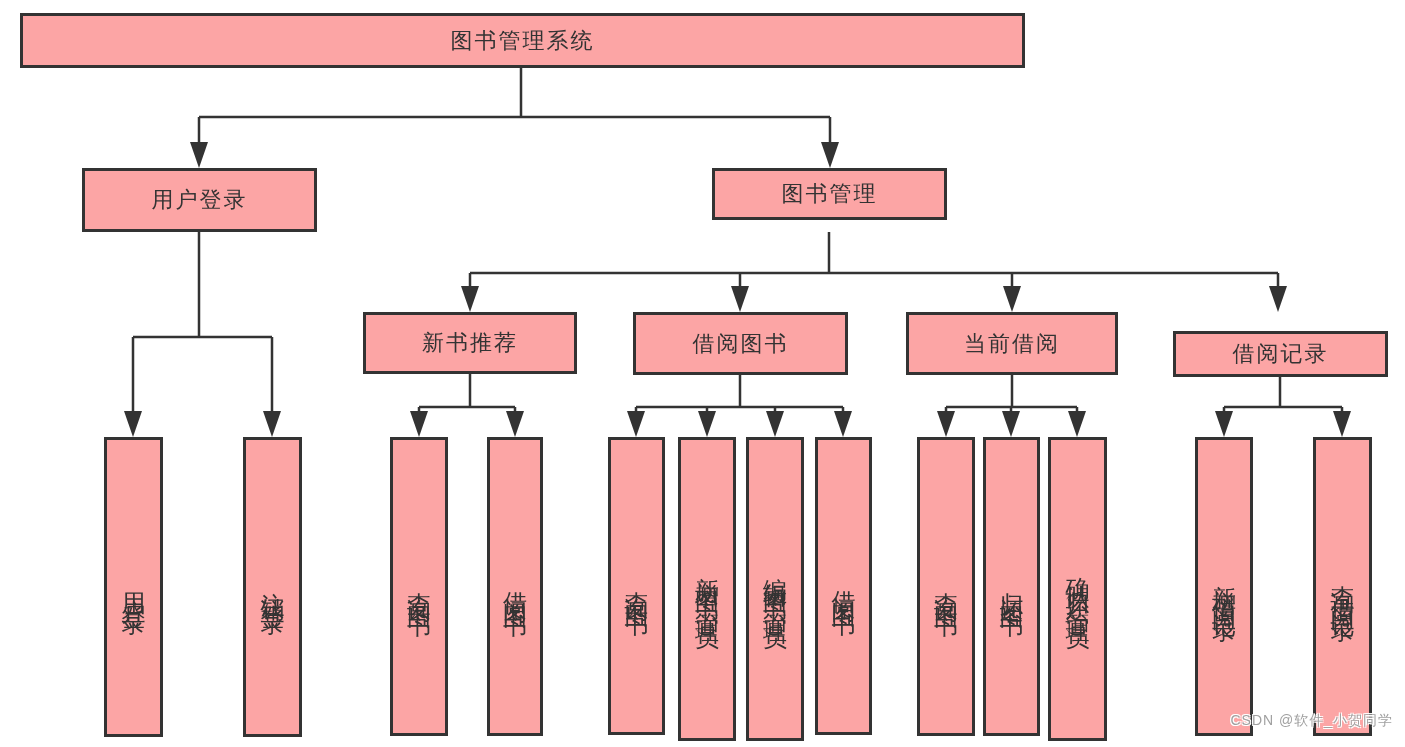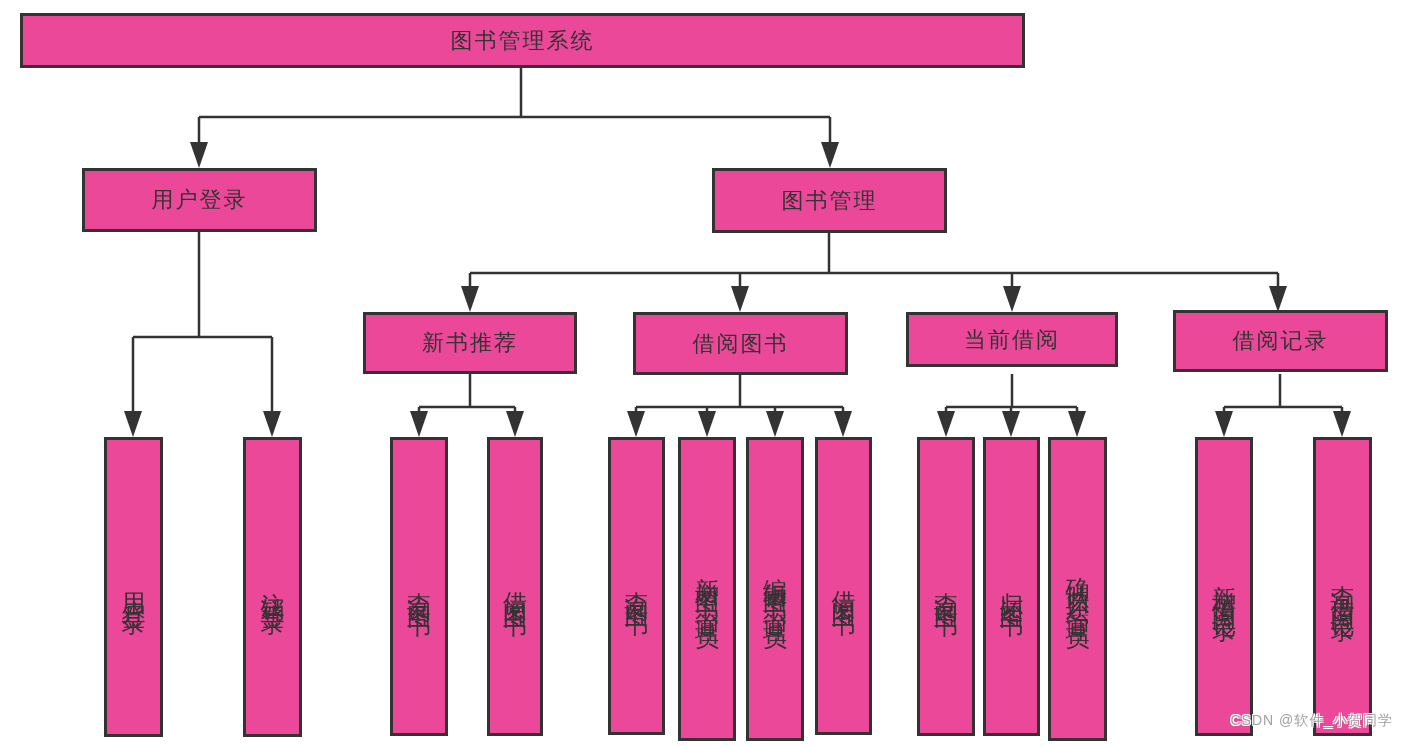--- a/index.html
+++ b/index.html
@@ -4,21 +4,21 @@
 <style>
   html,body{margin:0;padding:0;background:#ffffff;}
   body{
     width:1405px;height:747px;position:relative;overflow:hidden;
     font-family:"Liberation Sans","DejaVu Sans",sans-serif;
     color:#333333;
   }
   .canvas{position:absolute;inset:0;width:1405px;height:747px;}
   svg.connectors{position:absolute;left:0;top:0;z-index:1;pointer-events:none;}
   .node{
-    position:absolute;box-sizing:border-box;background:#ec4899;
+    position:absolute;box-sizing:border-box;background:#fca5a5;
     border:3px solid #333333;display:flex;align-items:center;justify-content:center;
     z-index:2;
   }
   .hbox .label{
     font-size:22px;letter-spacing:2px;white-space:nowrap;color:#333333;
   }
   .vbox .vtext{
     writing-mode:vertical-rl;text-orientation:mixed;
     font-size:24px;letter-spacing:7px;line-height:1;color:#333333;
     white-space:nowrap;
@@ -88,34 +88,34 @@
     </g>
   </svg>
 
   <div class="node hbox" style="left:20px;top:13px;width:1005px;height:55px">
     <span class="label">图书管理系统</span>
   </div>
 
   <div class="node hbox" style="left:82px;top:168px;width:235px;height:64px">
     <span class="label">用户登录</span>
   </div>
-  <div class="node hbox" style="left:712px;top:168px;width:235px;height:65px">
+  <div class="node hbox" style="left:712px;top:168px;width:235px;height:52px">
     <span class="label">图书管理</span>
   </div>
 
   <div class="node hbox" style="left:363px;top:312px;width:214px;height:62px">
     <span class="label">新书推荐</span>
   </div>
   <div class="node hbox" style="left:633px;top:312px;width:215px;height:63px">
     <span class="label">借阅图书</span>
   </div>
-  <div class="node hbox" style="left:906px;top:312px;width:212px;height:55px">
+  <div class="node hbox" style="left:906px;top:312px;width:212px;height:63px">
     <span class="label">当前借阅</span>
   </div>
-  <div class="node hbox" style="left:1173px;top:310px;width:215px;height:62px">
+  <div class="node hbox" style="left:1173px;top:331px;width:215px;height:46px">
     <span class="label">借阅记录</span>
   </div>
 
   <div class="node vbox" style="left:104px;top:437px;width:59px;height:300px">
     <span class="vtext">用户登录</span>
   </div>
   <div class="node vbox" style="left:243px;top:437px;width:59px;height:300px">
     <span class="vtext">注销登录</span>
   </div>
 

